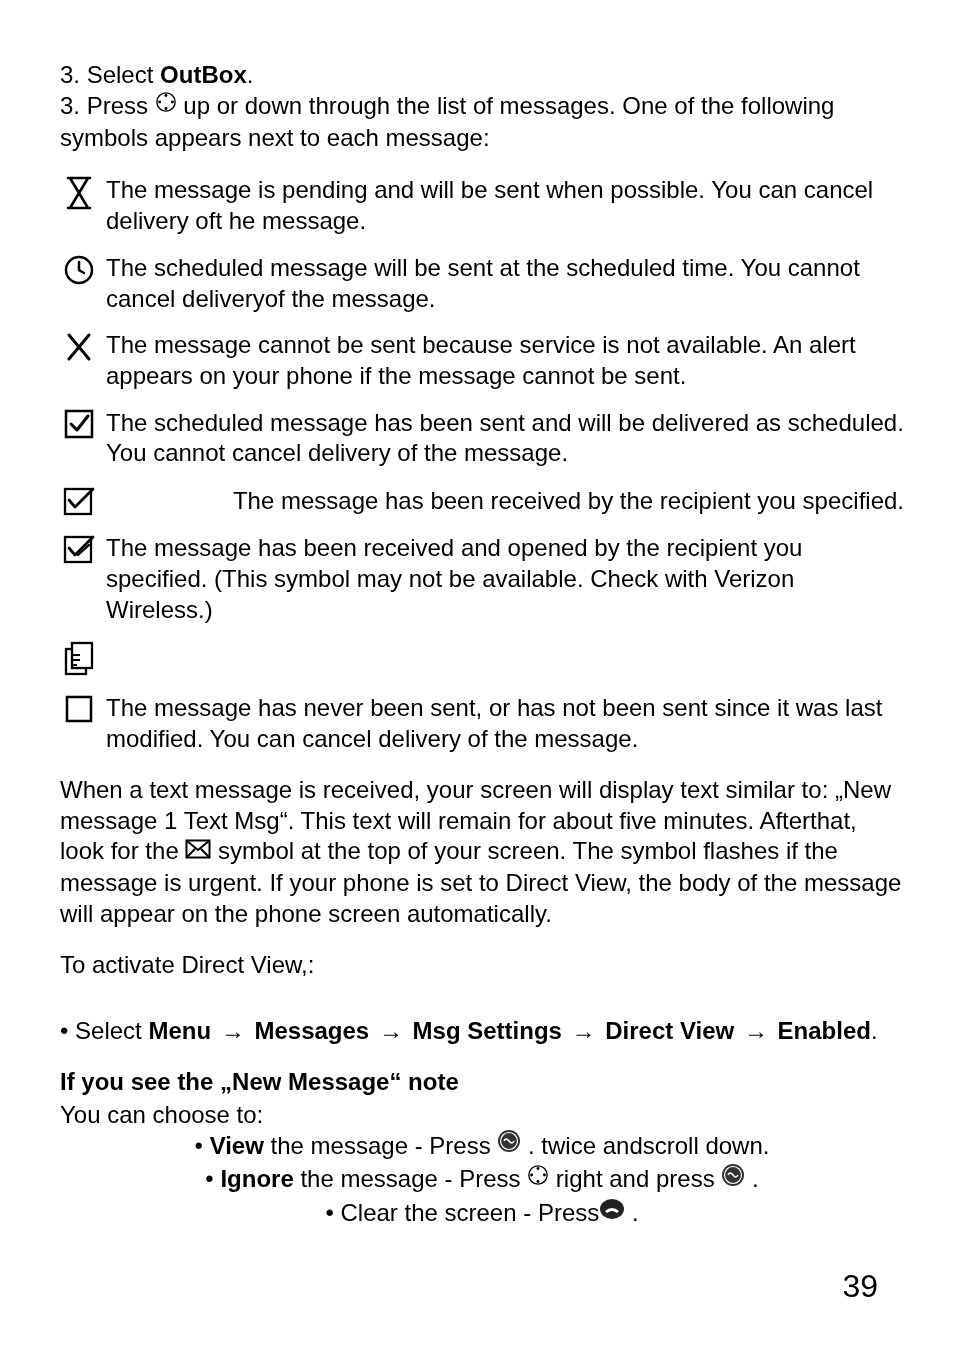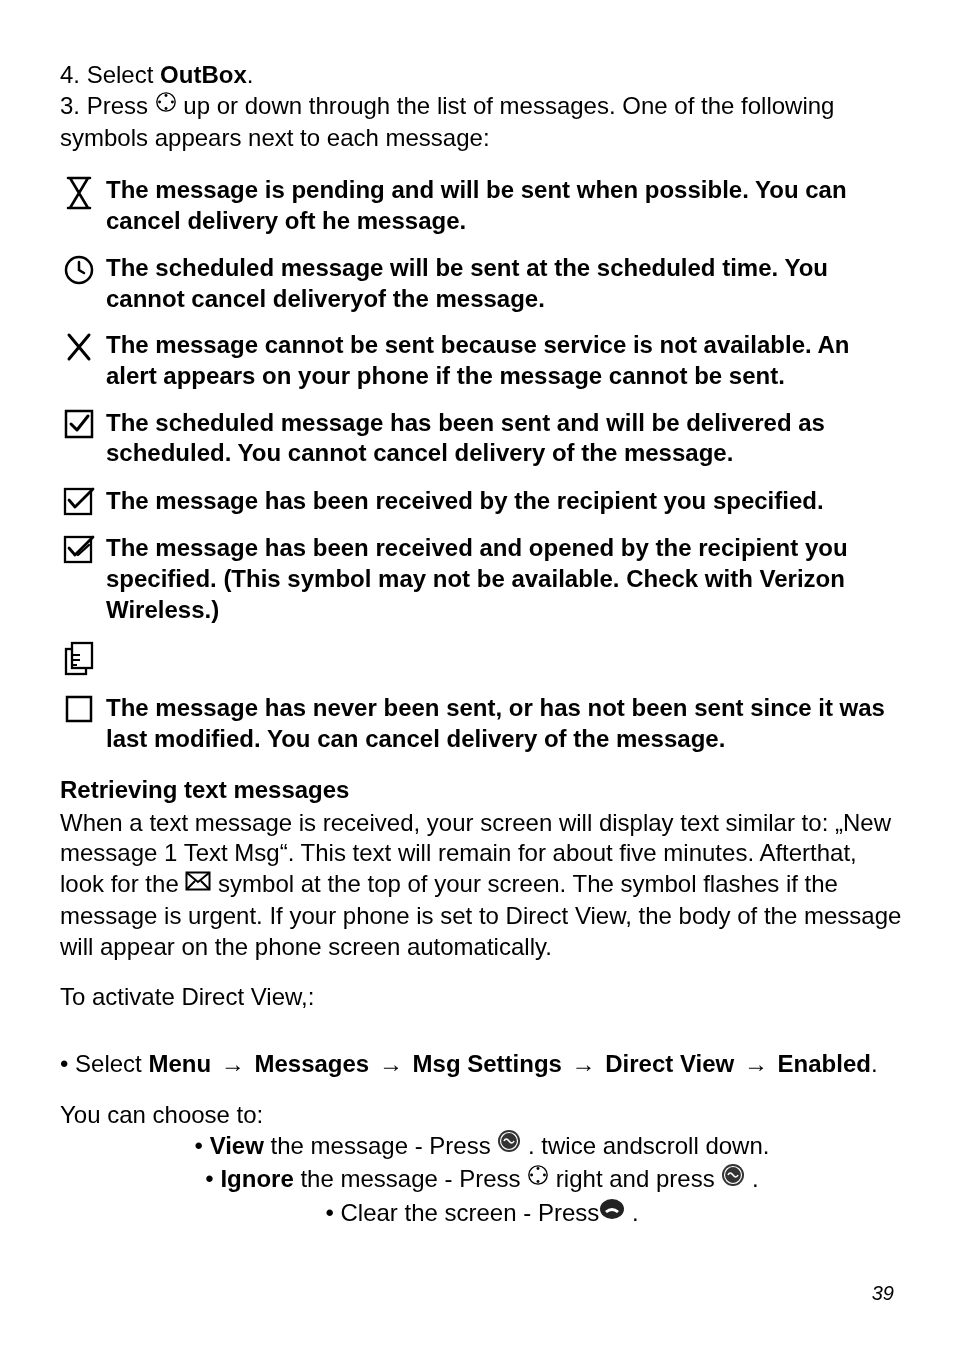--- a/index.html
+++ b/index.html
@@ -14,62 +14,61 @@
       background: #fff;
       color: #000;
     }
     .bold { font-weight: bold; margin-top: 36px; }
     .intro { margin-bottom: 22px; }
     .symbol-row {
       display: flex;
       align-items: flex-start;
       margin-bottom: 16px;
     }
-    .symbol-row.align-center { align-items: center; }
+    .symbol-row.align-center { align-items: center; text-align: right; }
     .symbol-icon {
       width: 38px;
       flex-shrink: 0;
       margin-right: 8px;
       display: flex;
       align-items: center;
       justify-content: center;
     }
-    .symbol-text { flex: 1; font-weight: bold; }
+    .symbol-text { flex: 1; }
     .icon-inline {
       display: inline-block;
       vertical-align: middle;
       position: relative;
       top: -2px;
     }
     .section { margin-top: 20px; }
     .section-heading {
       font-weight: bold;
       margin-bottom: 2px;
     }
     .para { margin-bottom: 20px; }
     .bullet-line { margin-bottom: 1px; text-align: center; }
     .page-number {
       position: absolute;
       bottom: 38px;
-      right: 60px;
-      font-size: 20px;
-      font-style: italic;
+      right: 76px;
+      font-size: 32px;
     }
     .arrow {
       font-family: Arial, sans-serif;
       display: inline-block;
       padding: 0 3px;
     }
   </style>
 </head>
 <body>
 
 <div class="intro">
   <div>
-    <span>4. Select </span><span class="bold">OutBox</span><span>.</span>
+    <span>3. Select </span><span class="bold">OutBox</span><span>.</span>
   </div>
   <div>
     <span>3. Press </span><span class="icon-inline">
       <svg width="22" height="22" viewBox="0 0 24 24">
           <circle cx="12" cy="12" r="10" fill="none" stroke="#000" stroke-width="1.5"></circle>
           <circle cx="12" cy="5" r="1.6" fill="#000"></circle>
           <circle cx="12" cy="19" r="1.6" fill="#000"></circle>
           <circle cx="5" cy="12" r="1.6" fill="#000"></circle>
           <circle cx="19" cy="12" r="1.6" fill="#000"></circle>
         </svg>
@@ -149,21 +148,20 @@
 <div class="symbol-row">
   <div class="symbol-icon">
     <svg width="32" height="32" viewBox="0 0 32 32">
         <rect x="4" y="4" width="24" height="24" fill="none" stroke="#000" stroke-width="2.5"></rect>
       </svg>
   </div>
   <div class="symbol-text">The message has never been sent, or has not been sent since it was last  modified. You can cancel delivery of the message.</div>
 </div>
 
 <div class="section">
-  <div class="section-heading">Retrieving text messages</div>
   <div class="para">
     <span>When a text message is received, your screen will display text similar to: „New message 1 Text Msg“. This text will remain for about five minutes. Afterthat, look for the </span><span class="icon-inline">
       <svg width="26" height="20" viewBox="0 0 26 20">
           <rect x="1.5" y="1.5" width="23" height="17" fill="none" stroke="#000" stroke-width="2"></rect>
           <path d="M1.5 1.5 L13 11 L24.5 1.5 M1.5 18.5 L10 10 M24.5 18.5 L16 10" stroke="#000" stroke-width="2" fill="none"></path>
         </svg>
     </span><span> symbol at the top of your screen. The symbol flashes if the message is urgent. If your phone is set to Direct View, the body of the message will appear on the phone screen automatically.</span>
   </div>
 
   <div>To activate Direct View,:</div>
@@ -174,20 +172,21 @@
     <span class="bold arrow">→</span>
     <span class="bold">Msg Settings</span>
     <span class="bold arrow">→</span>
     <span class="bold">Direct View</span>
     <span class="bold arrow">→</span>
     <span class="bold">Enabled</span>.
   </div>
 </div>
 
 <div class="section">
+  <div class="section-heading">If you see the „New Message“ note</div>
   <div>You can choose to:</div>
 
   <div class="bullet-line">
     <span>• </span><span class="bold">View</span><span> the message - Press </span><span class="icon-inline">
       <svg width="24" height="24" viewBox="0 0 24 24">
           <circle cx="12" cy="12" r="11" fill="#333"></circle>
           <circle cx="12" cy="12" r="8.5" fill="none" stroke="#fff" stroke-width="1.2"></circle>
           <path d="M7 12 Q9 8 12 12 Q15 16 17 12" stroke="#fff" stroke-width="1.6" fill="none"></path>
         </svg>
     </span><span> . twice andscroll down.</span>

